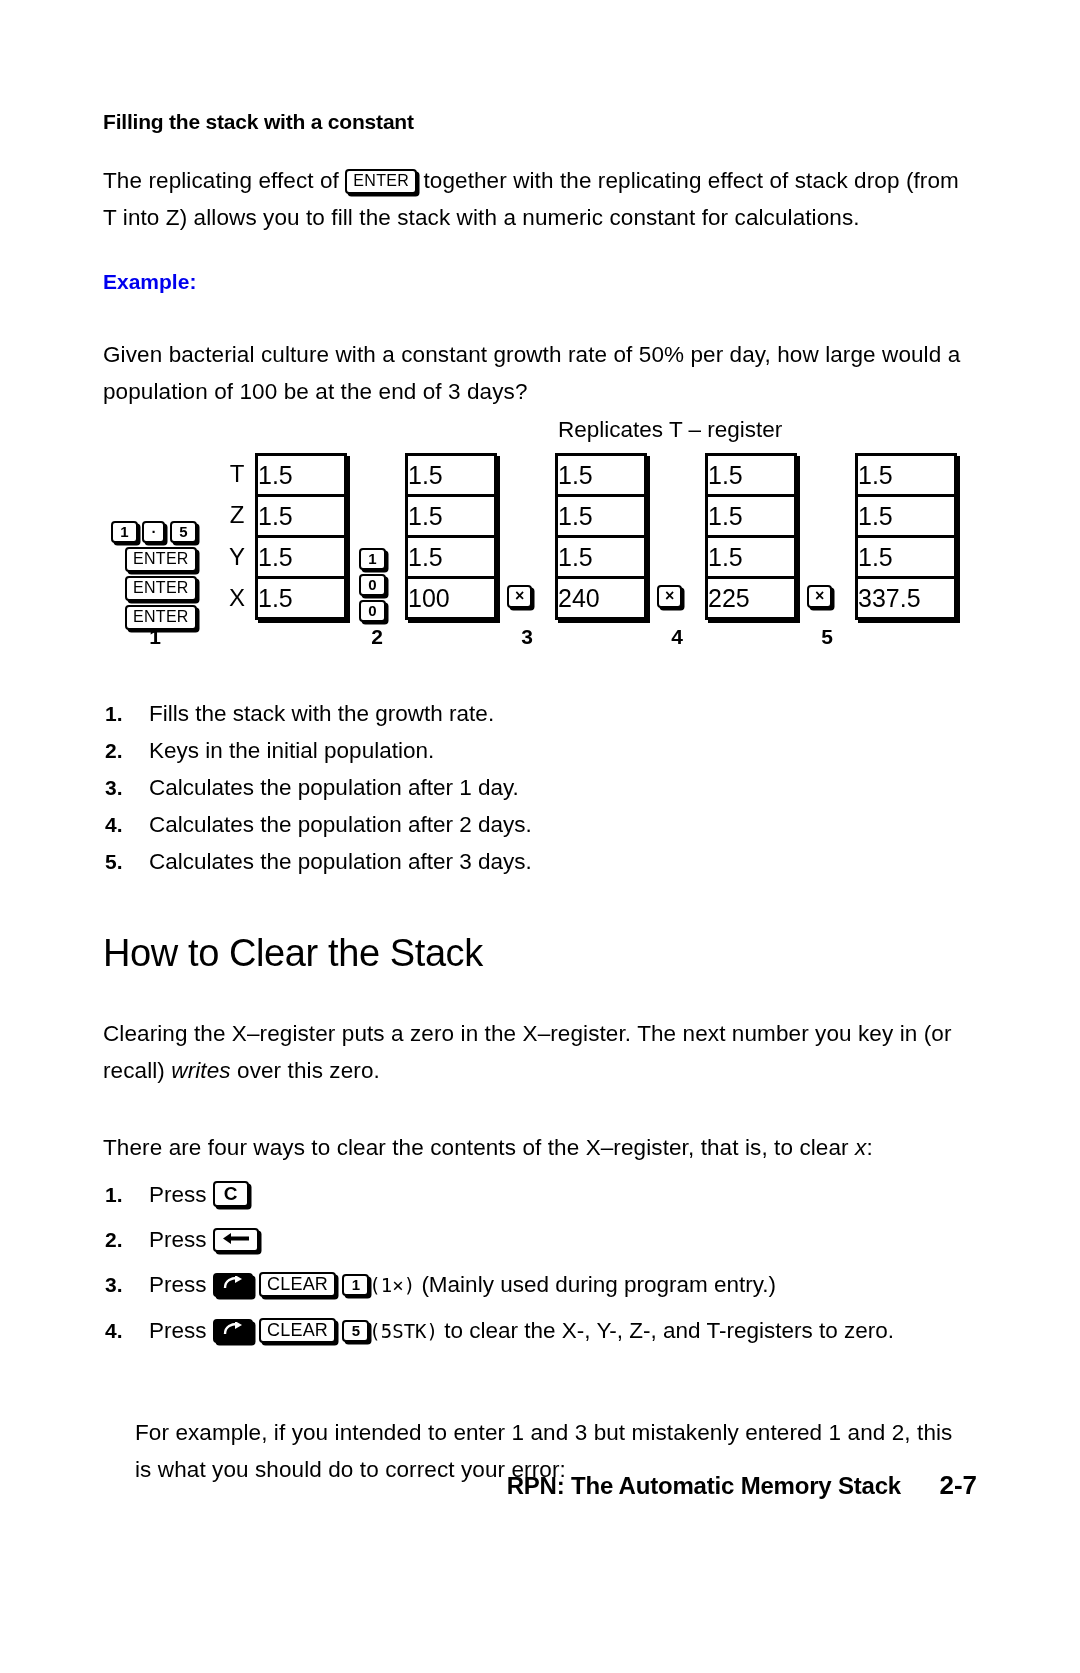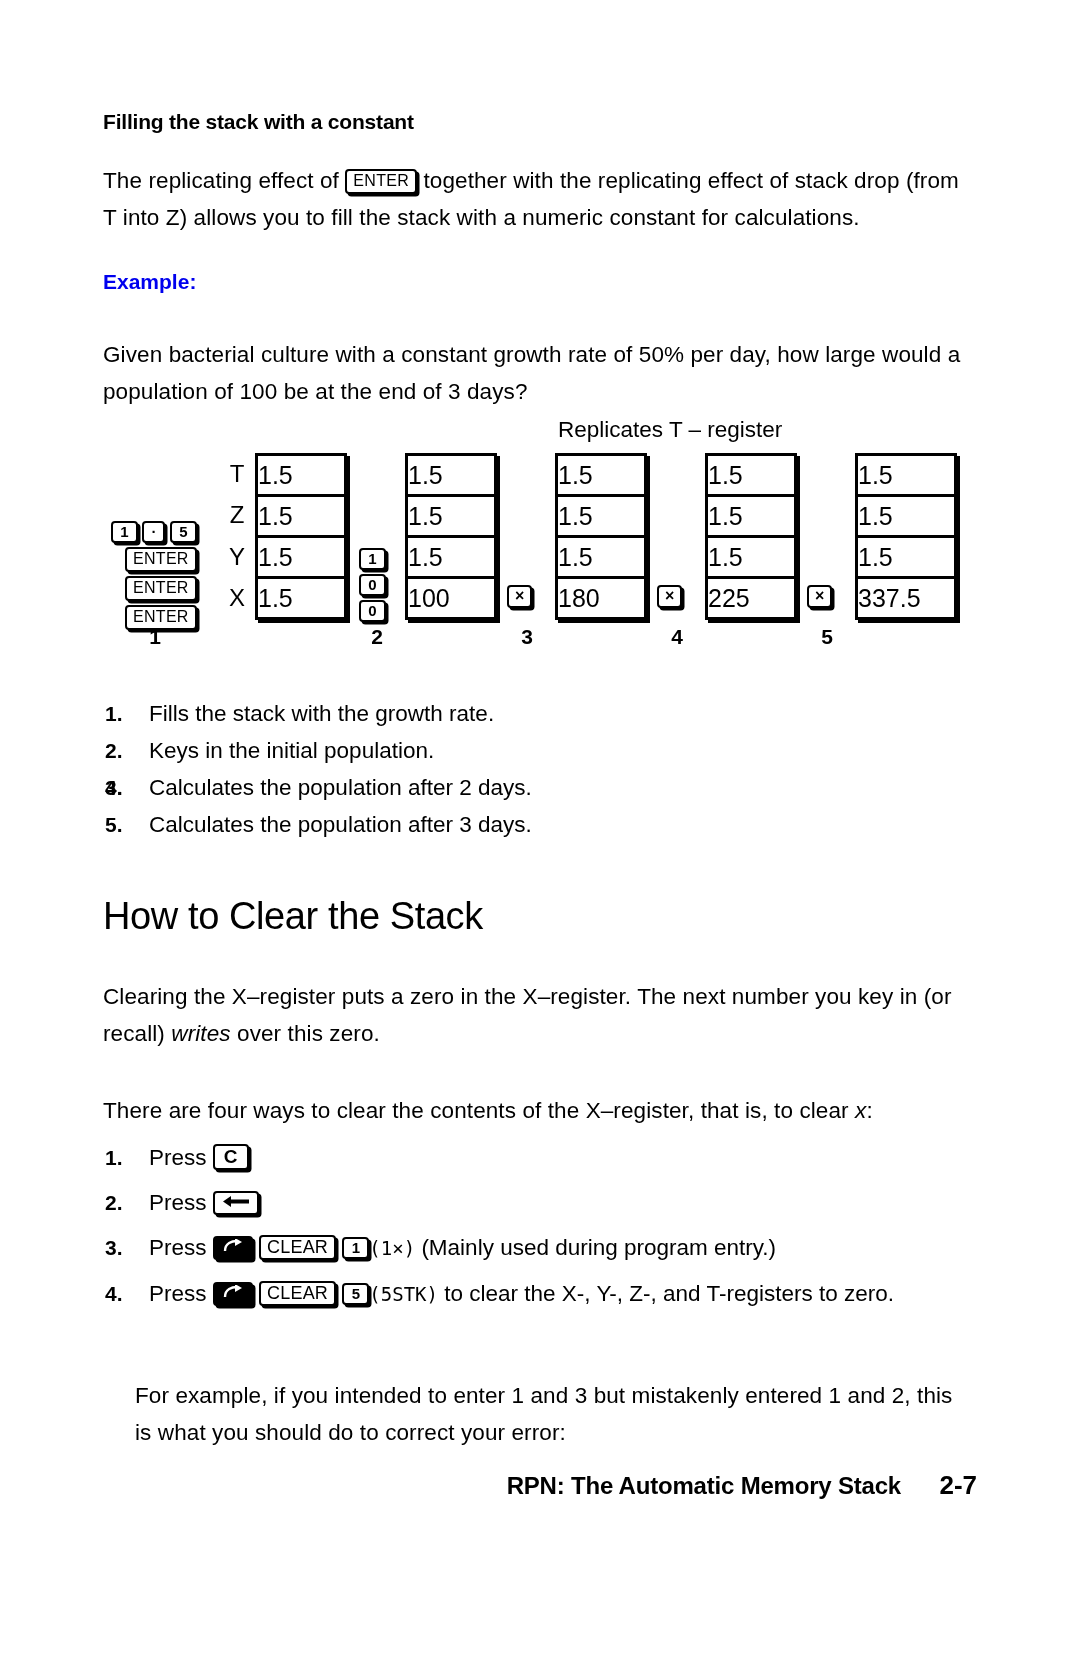--- a/index.html
+++ b/index.html
@@ -285,21 +285,21 @@
       </div>
 
       <div class="opkey" style="left:404px; top:168px;">
         <span class="key times">×</span>
       </div>
 
       <div class="stack" style="left:452px;">
         <div class="cell">1.5</div>
         <div class="cell">1.5</div>
         <div class="cell">1.5</div>
-        <div class="cell">180</div>
+        <div class="cell">240</div>
       </div>
 
       <div class="opkey" style="left:554px; top:168px;">
         <span class="key times">×</span>
       </div>
 
       <div class="stack" style="left:602px;">
         <div class="cell">1.5</div>
         <div class="cell">1.5</div>
         <div class="cell">1.5</div>
@@ -328,20 +328,21 @@
       <li>
         <span class="num">1.</span>
         <span>Fills the stack with the growth rate.</span>
       </li>
       <li>
         <span class="num">2.</span>
         <span>Keys in the initial population.</span>
       </li>
       <li>
         <span class="num">3.</span>
+        <span>Calculates the population after 1 day.</span>
       </li>
       <li>
         <span class="num">4.</span>
         <span>Calculates the population after 2 days.</span>
       </li>
       <li>
         <span class="num">5.</span>
         <span>Calculates the population after 3 days.</span>
       </li>
     </ol>

